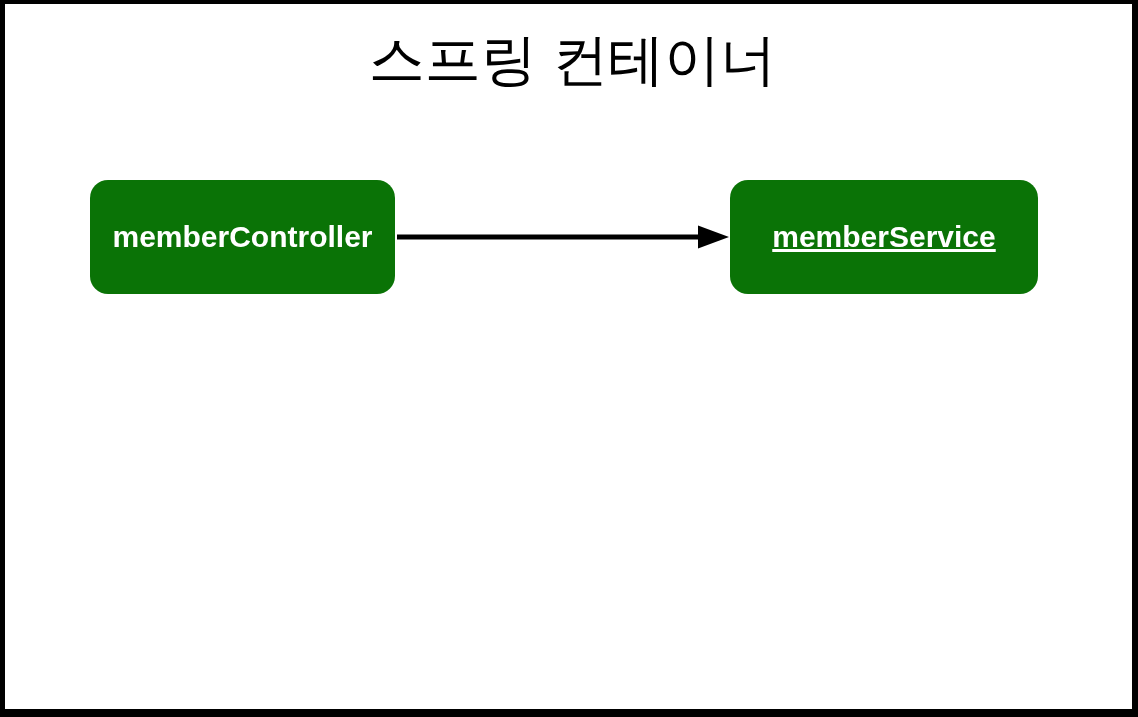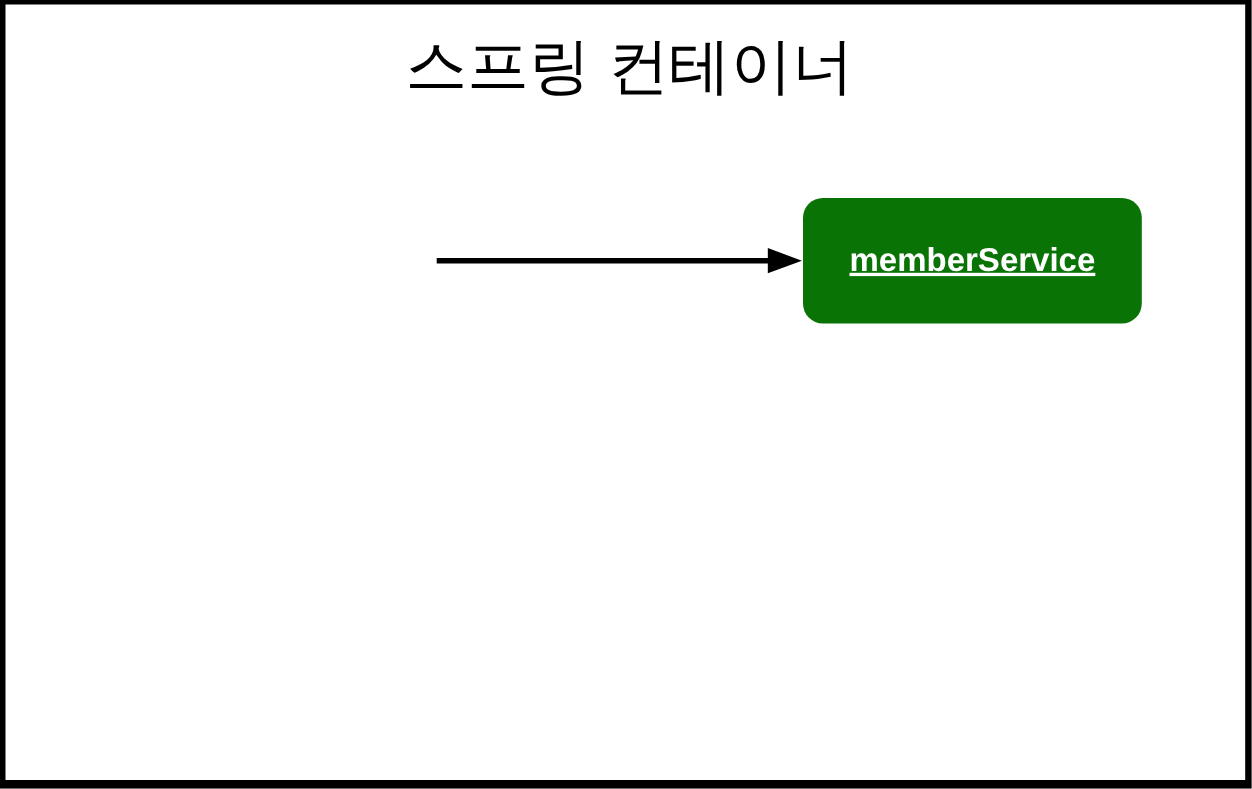--- a/index.html
+++ b/index.html
@@ -69,20 +69,23 @@
     height: 100%;
   }
 </style>
 </head>
 <body>
 
 <div class="slide" style="border-color: rgb(0, 0, 0);">
 
   <div class="slide-title" style="color: rgb(0, 0, 0);">스프링 컨테이너</div>
 
+  <div class="node" id="node-member-controller" style="background-color: rgb(10, 115, 6);">
+    <span class="node-label" style="color: rgb(255, 255, 255);">memberController</span>
+  </div>
 
   <div class="edge">
     <svg viewBox="0 0 335 30" xmlns="http://www.w3.org/2000/svg">
       <line x1="2" y1="15" x2="308" y2="15" stroke="#000000" stroke-width="5" style="stroke: rgb(0, 0, 0);"></line>
       <polygon points="334,15 303,3.5 303,26.5" fill="#000000" style="fill: rgb(0, 0, 0);"></polygon>
     </svg>
   </div>
 
   <div class="node" id="node-member-service" style="background-color: rgb(10, 115, 6); text-decoration: underline;">
     <span class="node-label" style="color: rgb(255, 255, 255);">memberService</span>

